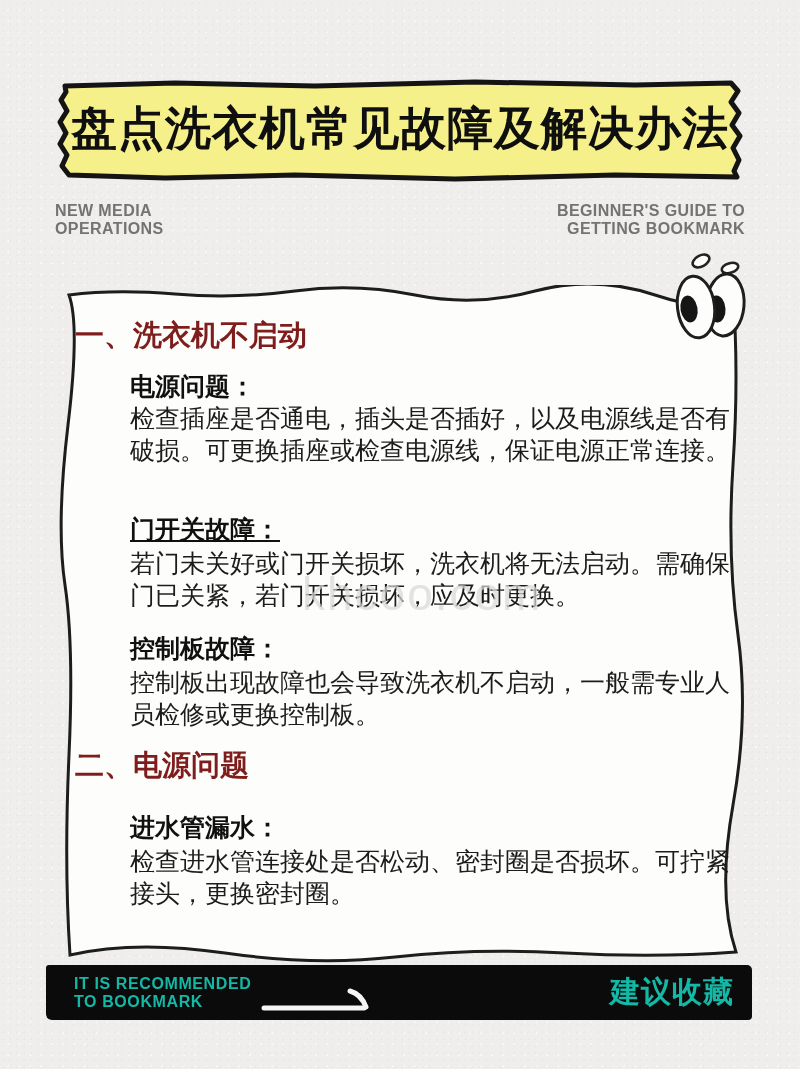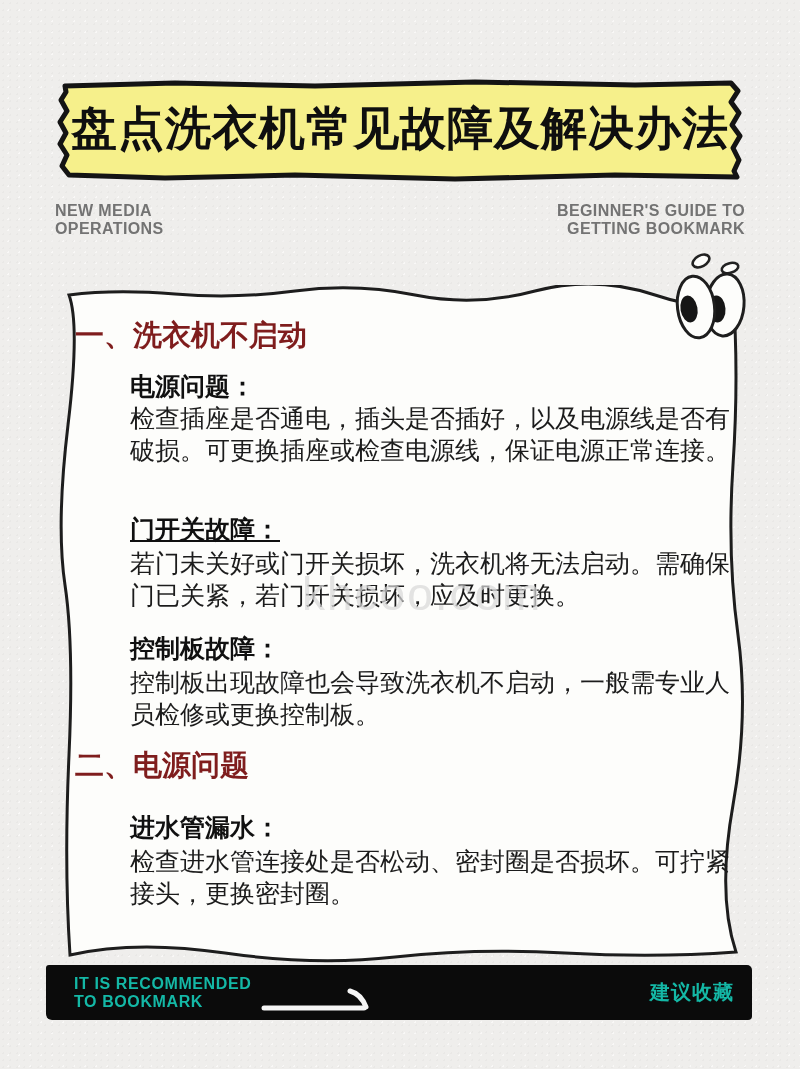--- a/index.html
+++ b/index.html
@@ -119,21 +119,21 @@
     font-size: 16px; line-height: 18px; font-weight: 600;
     letter-spacing: 0.6px;
   }
   .footer .arrow {
     width: 118px; height: 26px;
     margin-left: 10px;
     margin-top: 14px;
   }
   .footer .cta {
     margin-left: auto; margin-right: 18px;
-    font-size: 20px; font-weight: 600; letter-spacing: 1px;
+    font-size: 30px; font-weight: 600; letter-spacing: 1px;
   }
 </style>
 </head>
 <body>
 
 <div class="banner">
   <svg viewBox="0 0 690 104" preserveAspectRatio="none">
     <path d="M 10 8 L 120 5 L 260 8 L 420 4 L 580 7 L 676 5
              L 683 13 L 676 24 L 684 35 L 677 47 L 685 58 L 678 70 L 684 82 L 679 93 L 682 99
              L 560 97 L 400 101 L 240 97 L 110 100 L 14 97

